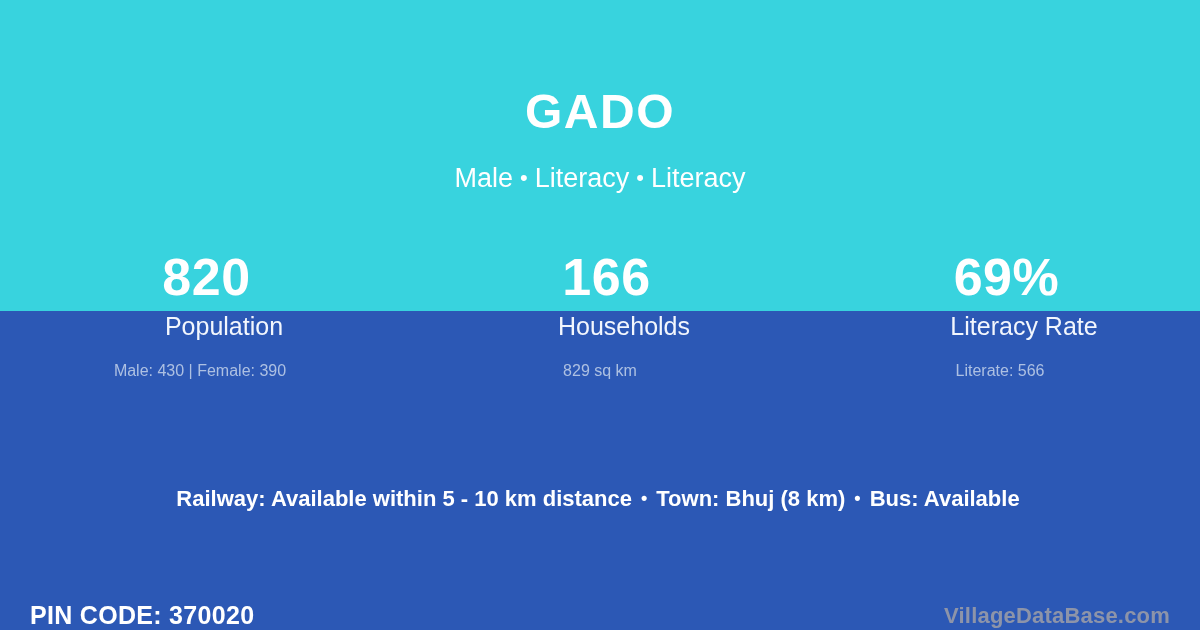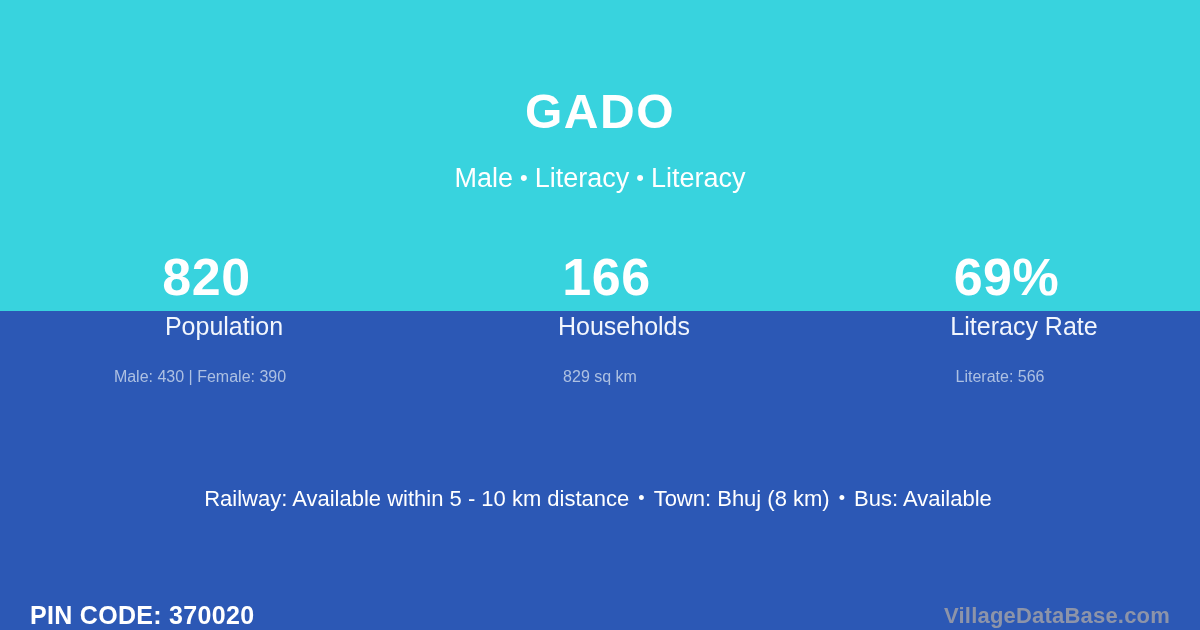--- a/index.html
+++ b/index.html
@@ -94,38 +94,39 @@
   .stat-label {
     margin-top: 3px;
     font-size: 25px;
     line-height: 30px;
     font-weight: normal;
     color: #f2f6fd;
     padding-left: 48px;
   }
 
   .stat-sub {
-    margin-top: 26px;
+    margin-top: 20px;
     font-size: 16px;
     line-height: 20px;
     font-weight: normal;
     color: #adc0e2;
   }
 
   
   #infra-line {
     position: absolute;
     left: 0;
     top: 483px;
     width: 1196px;
     text-align: center;
     font-size: 22px;
     line-height: 32px;
     color: #ffffff;
     white-space: nowrap;
+    font-weight: bold;
   }
 
   #infra-line .sep {
     padding: 0 9px;
     font-size: 18px;
     position: relative;
     top: -2px;
   }
 
   

